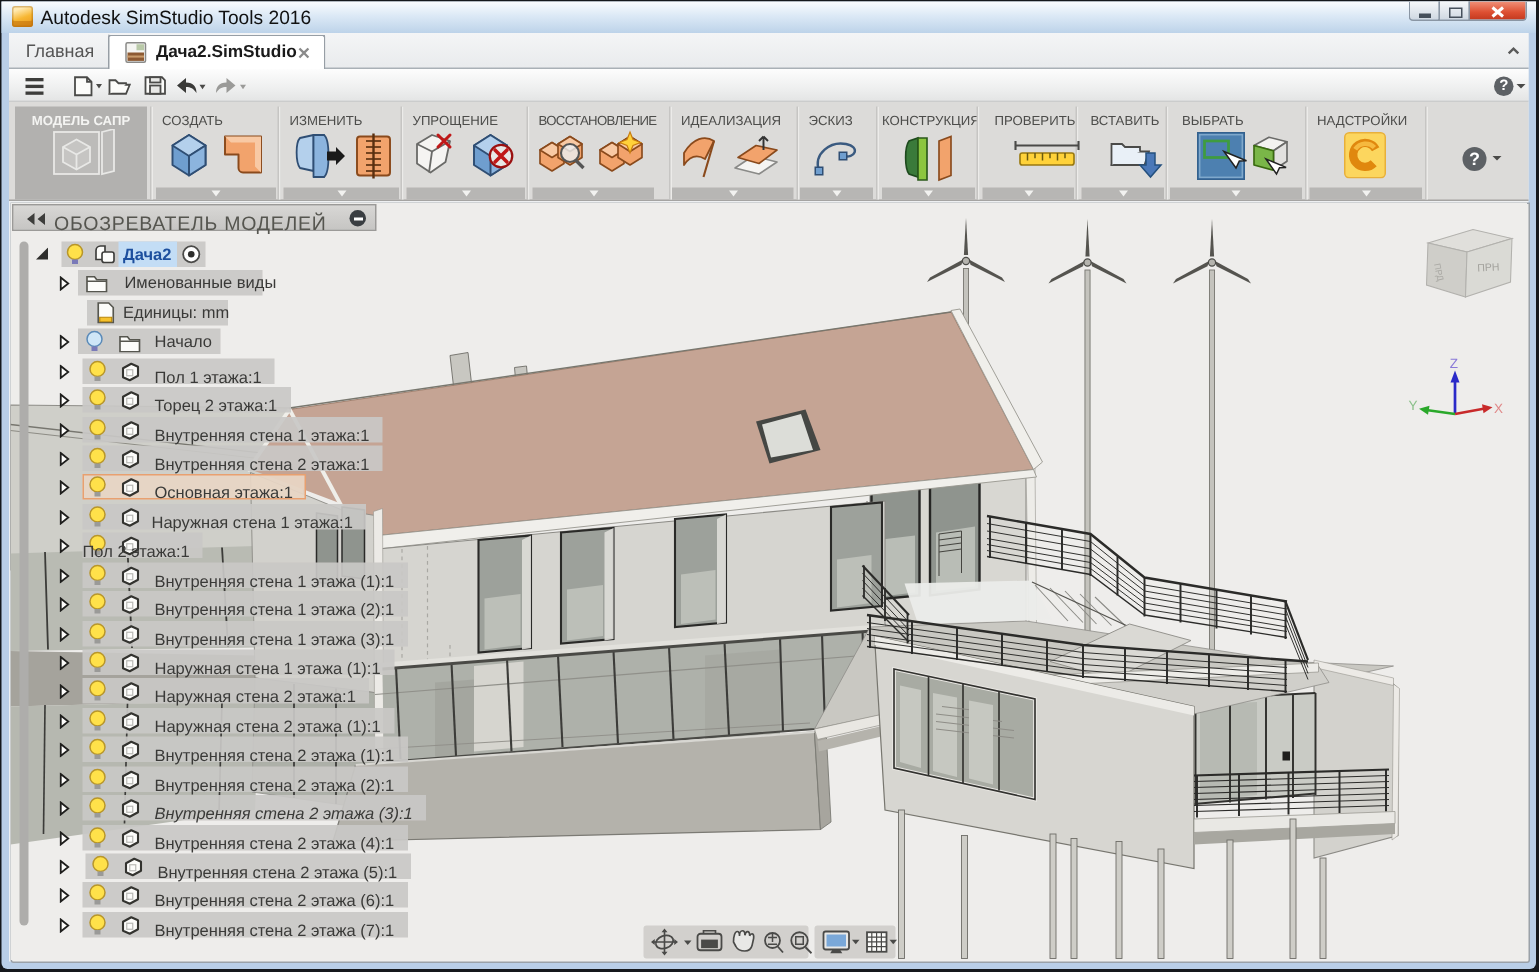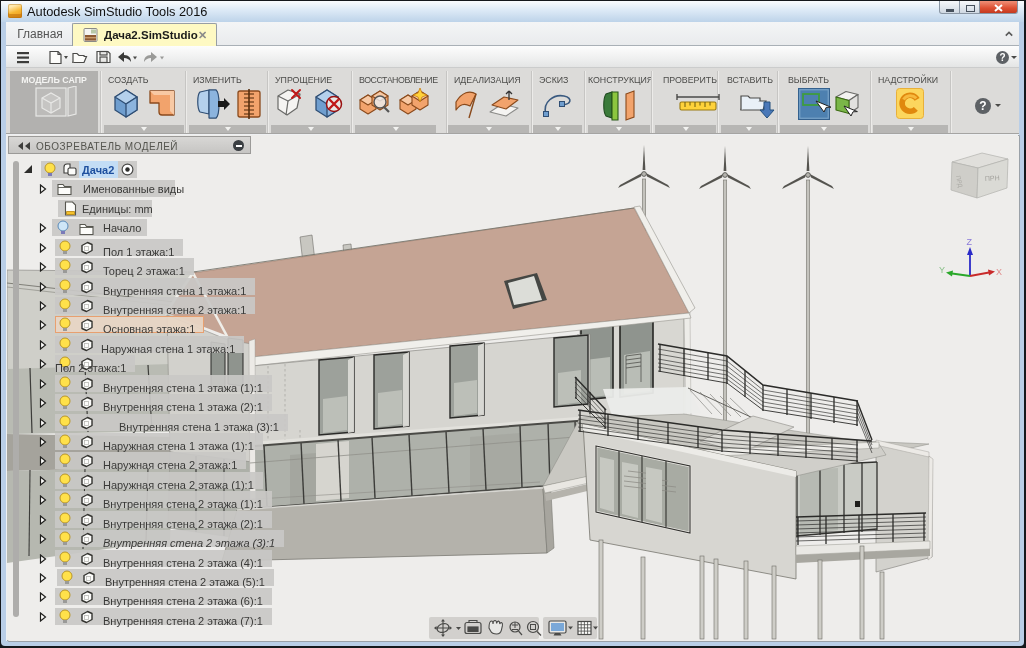--- a/index.html
+++ b/index.html
@@ -11,40 +11,40 @@
 .winbtn{top:1px;height:13px;border:1px solid #8a96a4;border-top:none;box-sizing:border-box;}
 #btn-min{left:939px;width:21px;background:linear-gradient(#f6f8fa,#cfd8e2);border-radius:0 0 0 3px;}
 #btn-max{left:959px;width:21px;background:linear-gradient(#f6f8fa,#cfd8e2);}
 #btn-close{left:979px;width:39px;background:linear-gradient(#f09078,#dd4f32 60%,#c43a20);border-radius:0 0 3px 0;}
 #btn-min i{position:absolute;left:6px;top:8px;width:8px;height:2.5px;background:#46505c;}
 #btn-max i{position:absolute;left:6px;top:3.5px;width:7px;height:5px;border:1.6px solid #46505c;}
 #content{left:6px;top:22px;width:1013px;height:619px;background:#eef0f2;}
 
 #tabbar{left:6px;top:22px;width:1013px;height:24px;background:linear-gradient(#f4f5f6,#e9ebed);border-bottom:1px solid #a9b0b6;box-sizing:border-box;}
 #tab-home{left:8px;top:23px;width:64px;height:23px;font-size:12px;color:#555;text-align:center;line-height:23px;border-right:1px solid #c2c6ca;}
-#tab-doc{left:72px;top:23px;width:145px;height:23px;background:#fef9c3;border:1px solid #979ea5;border-bottom:none;border-radius:2px 2px 0 0;box-sizing:border-box;}
+#tab-doc{left:72px;top:23px;width:145px;height:23px;background:#ffffff;border:1px solid #979ea5;border-bottom:none;border-radius:2px 2px 0 0;box-sizing:border-box;}
 #tab-doc .txt{position:absolute;left:31px;top:5px;font-size:11.5px;font-weight:bold;color:#1a1a1a;}
 #tab-doc .x{position:absolute;left:125px;top:5px;font-size:11px;color:#8a8a8a;font-weight:bold;}
 #tab-chev{left:1004px;top:30px;width:10px;height:8px;}
 
 #menurow{left:6px;top:46px;width:1013px;height:22px;background:linear-gradient(#fdfdfd,#eceded 70%,#e4e5e5);border-bottom:1px solid #cbcccc;box-sizing:border-box;}
 
 #ribbon{left:6px;top:68px;width:1013px;height:66px;background:#dcdbd9;border-bottom:1px solid #a5a4a2;box-sizing:border-box;}
 .rsec{position:absolute;top:71px;height:54px;}
 .rsec .lbl{position:absolute;top:4px;left:6px;font-size:8.8px;color:#4c4c4a;white-space:nowrap;letter-spacing:0;}
 .rstrip{position:absolute;top:125px;height:8px;background:#b7b6b4;}
 .rstrip:after{content:"";position:absolute;left:50%;top:2px;margin-left:-3px;border-left:3px solid transparent;border-right:3px solid transparent;border-top:4px solid #f2f2f0;}
 .rsep{position:absolute;top:71px;height:62px;width:1px;background:#c6c5c3;border-right:1px solid #ecebe9;}
 #modelbox{left:10px;top:71px;width:88px;height:62px;background:#b2b1af;}
 #modelbox .lbl{position:absolute;top:4px;left:0;width:100%;text-align:center;font-size:8.8px;font-weight:bold;color:#f4f4f2;}
 
 #viewport{left:7px;top:135px;width:1011px;height:505px;background:#eeedeb;border:1px solid #9aa1a8;box-sizing:content-box;border-radius:0 0 2px 2px;}
 
 #phead{left:8px;top:136px;width:243px;height:18px;background:linear-gradient(#d8d7d5,#c6c5c3);border:1px solid #9b9a98;box-sizing:border-box;}
-#phead .t{position:absolute;left:27px;top:4px;font-size:10px;color:#55554f;letter-spacing:.5px;text-align:center;}
+#phead .t{position:absolute;left:27px;top:4px;font-size:13px;color:#55554f;letter-spacing:.5px;text-align:center;}
 #pscroll{left:13px;top:161px;width:6px;height:456px;background:#aeadab;border-radius:3px;}
 .trow{position:absolute;height:17px;}
 .trow .bg{position:absolute;top:0;height:17px;background:rgba(201,200,198,.92);}
 .trow .tx{position:absolute;top:3px;font-size:11px;color:#3a3a38;white-space:nowrap;}
 </style></head>
 <body>
 <div class="abs" id="winblue"></div>
 <div class="abs" id="titlebar"></div>
 <div class="abs" id="title-ico"></div>
 <div class="abs" id="title-txt">Autodesk SimStudio Tools 2016</div>
@@ -751,21 +751,21 @@
     </svg><span class="tx" style="position:relative;display:inline-block;padding-right:9px;margin-left:48px;">Внутренняя стена 1 этажа (2):1</span></div>
 <svg class="abs" style="left:39.0px;top:397.5px" width="8" height="10" viewBox="0 0 8 10">
     <path d="M1.5 1 L6.5 5 L1.5 9z" fill="#fdfdfb" stroke="#1f1f1d" stroke-width="1.2"></path>
   </svg>
 <div class="trow" style="top:414px;left:55px"><span class="bg" style="left:0;right:0;"></span><svg style="position:absolute;left:4px;top:1px" width="12" height="15" viewBox="0 0 12 15">
       <circle cx="6" cy="6" r="5" fill="#ffe14a" stroke="#b8962a"></circle>
       <rect x="4" y="11" width="4" height="3" fill="#9a9a98"></rect>
     </svg><svg style="position:absolute;left:25px;top:1.5px" width="14" height="14" viewBox="0 0 14 14">
       <path d="M2 4.5 L7.5 1.5 L12 3.5 L12 9.5 L6.5 12.5 L2 10.5 z" fill="#fcfcfa" stroke="#33332f" stroke-width="1.4" stroke-linejoin="round"></path>
       <rect x="4.5" y="5.5" width="4" height="4" fill="none" stroke="#b9b9b5" stroke-width="0.8"></rect>
-    </svg><span class="tx" style="position:relative;display:inline-block;padding-right:9px;margin-left:64px;">Внутренняя стена 1 этажа (3):1</span></div>
+    </svg><span class="tx" style="position:relative;display:inline-block;padding-right:9px;margin-left:48px;">Внутренняя стена 1 этажа (3):1</span></div>
 <svg class="abs" style="left:39.0px;top:417.5px" width="8" height="10" viewBox="0 0 8 10">
     <path d="M1.5 1 L6.5 5 L1.5 9z" fill="#fdfdfb" stroke="#1f1f1d" stroke-width="1.2"></path>
   </svg>
 <div class="trow" style="top:433px;left:55px"><span class="bg" style="left:0;right:0;"></span><svg style="position:absolute;left:4px;top:1px" width="12" height="15" viewBox="0 0 12 15">
       <circle cx="6" cy="6" r="5" fill="#ffe14a" stroke="#b8962a"></circle>
       <rect x="4" y="11" width="4" height="3" fill="#9a9a98"></rect>
     </svg><svg style="position:absolute;left:25px;top:1.5px" width="14" height="14" viewBox="0 0 14 14">
       <path d="M2 4.5 L7.5 1.5 L12 3.5 L12 9.5 L6.5 12.5 L2 10.5 z" fill="#fcfcfa" stroke="#33332f" stroke-width="1.4" stroke-linejoin="round"></path>
       <rect x="4.5" y="5.5" width="4" height="4" fill="none" stroke="#b9b9b5" stroke-width="0.8"></rect>
     </svg><span class="tx" style="position:relative;display:inline-block;padding-right:9px;margin-left:48px;">Наружная стена 1 этажа (1):1</span></div>

